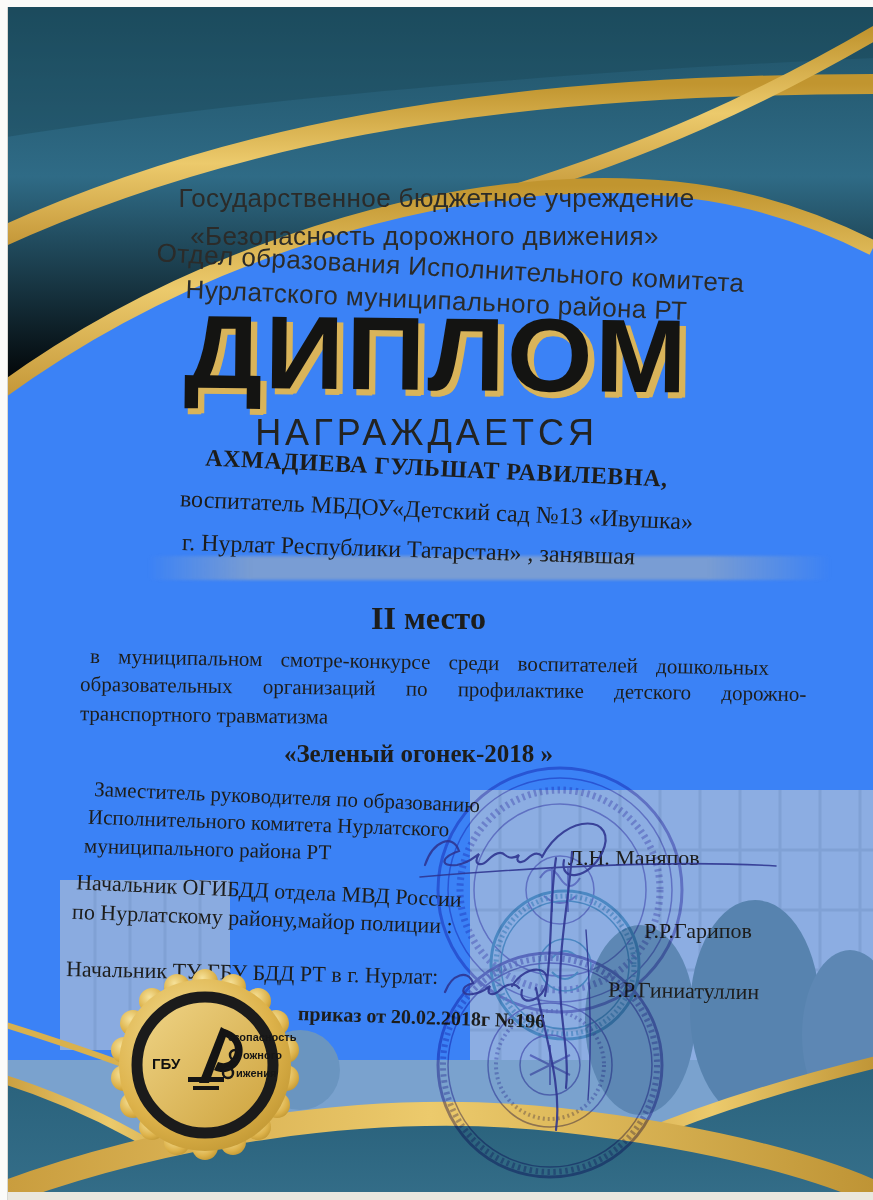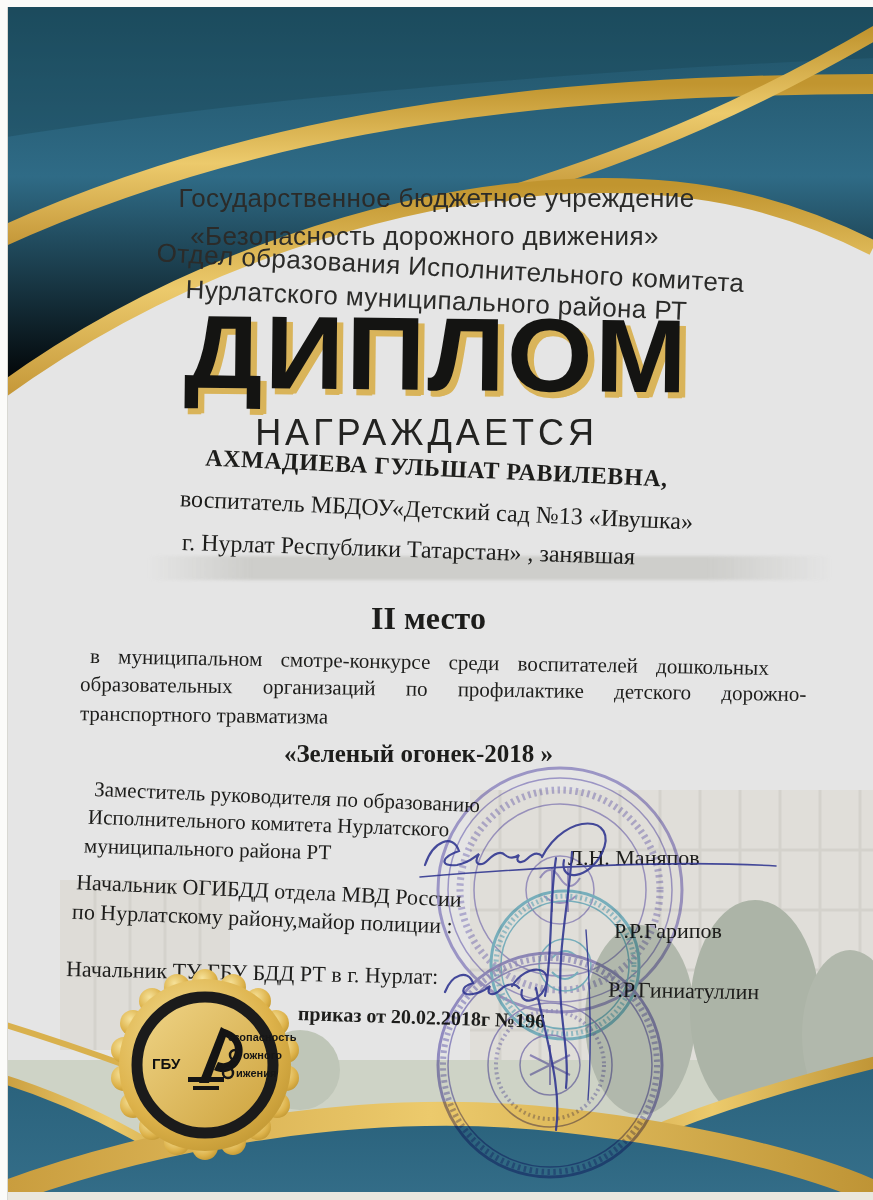--- a/index.html
+++ b/index.html
@@ -1,18 +1,18 @@
 <!DOCTYPE html>
 <html><head>
 <meta charset="utf-8">
 <style>
   html,body{margin:0;padding:0;background:#ffffff;}
   .page{
     position:relative; width:873px; height:1200px; overflow:hidden;
-    background:#e5e5e5;
+    background:#3b82f6;
     font-family:"Liberation Serif","DejaVu Serif",serif;
     color:#1d1d1b;
   }
   .layer{position:absolute;left:0;top:0;}
   .txt{position:absolute; white-space:nowrap;}
   .cline{left:0;right:0;text-align:center;}
   .sans{font-family:"Liberation Sans","DejaVu Sans",sans-serif;}
   .org-line{font-size:26px; color:#2b2b29; letter-spacing:.4px;}
   .title-diplom{
     font-family:"Liberation Sans","DejaVu Sans",sans-serif;
@@ -147,21 +147,21 @@
 
   <div class="txt cline contest" style="top:740px; transform:translateX(-18px)">«Зеленый огонек-2018 »</div>
 
   <div class="txt sig-label" style="left:94px; top:784px; transform:rotate(2.4deg)">Заместитель руководителя по образованию</div>
   <div class="txt sig-label" style="left:88px; top:810px; transform:rotate(2deg)">Исполнительного комитета Нурлатского</div>
   <div class="txt sig-label" style="left:84px; top:836px; transform:rotate(1.6deg)">муниципального района РТ</div>
   <div class="txt sig-name" style="left:568px; top:845px">Л.Н. Маняпов</div>
 
   <div class="txt sig-label" style="left:76px; top:878px; font-size:22px; transform:rotate(2.6deg)">Начальник ОГИБДД отдела  МВД России</div>
   <div class="txt sig-label" style="left:72px; top:906px; font-size:22px; transform:rotate(2.2deg)">по Нурлатскому району,майор полиции :</div>
-  <div class="txt sig-name" style="left:614px; top:918px">Р.Р.Гарипов</div>
+  <div class="txt sig-name" style="left:644px; top:918px">Р.Р.Гарипов</div>
 
   <div class="txt sig-label" style="left:66px; top:960px; font-size:22px; transform:rotate(1.2deg)">Начальник ТУ ГБУ БДД РТ в г. Нурлат:</div>
   <div class="txt sig-name" style="left:608px; top:978px; transform:rotate(1deg)">Р.Р.Гиниатуллин</div>
 
   <div class="txt order-line" style="left:298px; top:1006px; transform:rotate(1.8deg)">приказ от 20.02.2018г  №196</div>
 
   <svg class="layer stamps" style="left:380px; top:750px" width="400" height="440" viewBox="0 0 400 440" aria-hidden="true">
 
     <g stroke="#7a6fc6" fill="none">
       <circle cx="180" cy="140" r="122" stroke-width="3"></circle>

